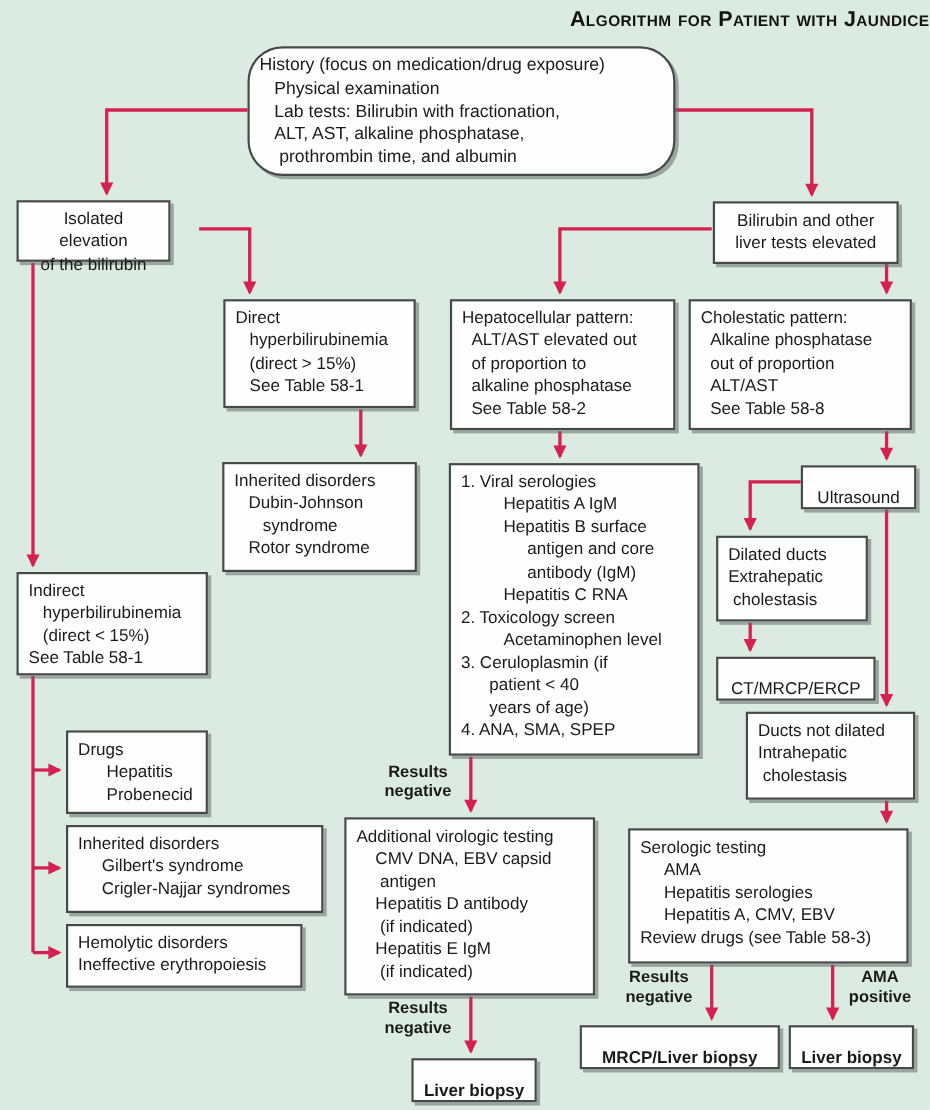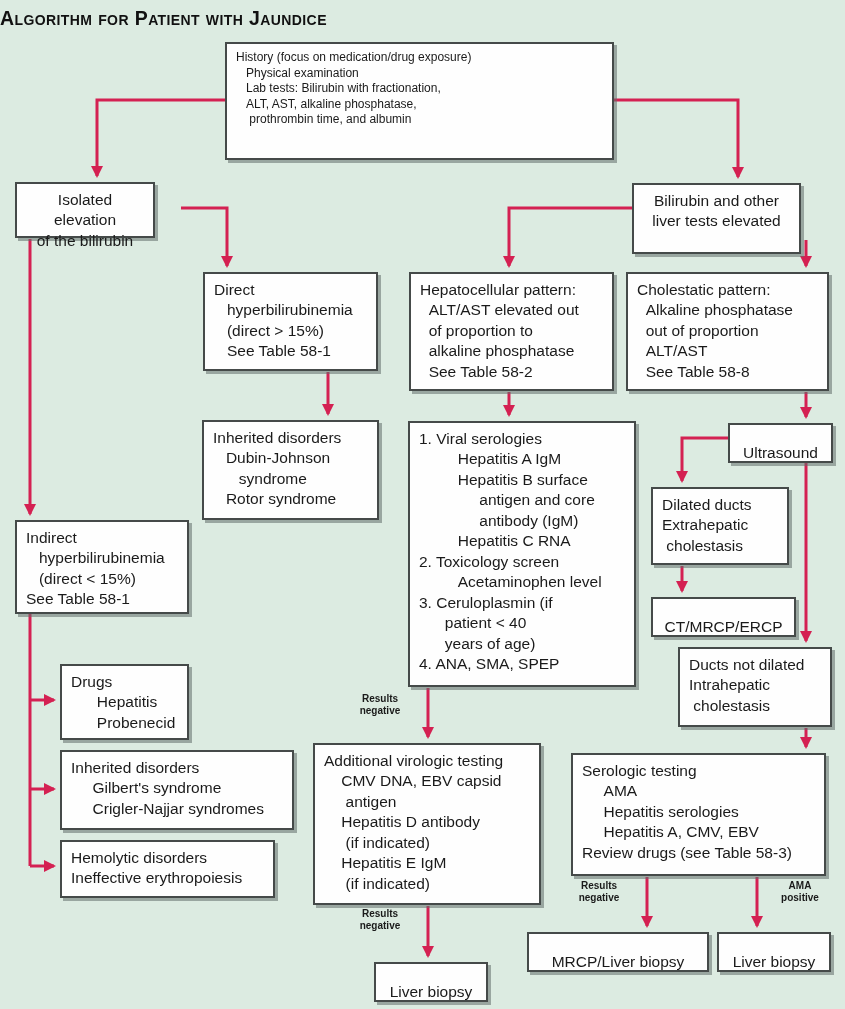--- a/index.html
+++ b/index.html
@@ -2,36 +2,36 @@
 <html style="--background: #DCEBE1; --box-fill: #FEFEFE; --box-border: #454A49; --arrow: #D42152; --text: #1A1A1A;"><head>
 <meta charset="utf-8">
 <style>
   :root{
     --background:#DCEBE1; --box-fill:#FEFEFE; --box-border:#454A49;
     --arrow:#D42152; --text:#1A1A1A; --shadow:rgba(99,110,107,0.55);
   }
   html,body{margin:0;padding:0;}
   body{font-family:"Liberation Sans","DejaVu Sans",sans-serif;background:#fff;}
   .stage{position:relative;width:845px;height:1009px;background:var(--background);overflow:hidden;}
-  .title{position:absolute;top:7px;left:0;width:100%;text-align:left;
+  .title{position:absolute;top:7px;left:0;width:100%;text-align:right;
          font-weight:bold;font-size:19.5px;letter-spacing:.4px;
          font-variant:small-caps;color:#111;}
   .flows{position:absolute;top:0;left:0;pointer-events:none;}
   .flow{stroke:var(--arrow);stroke-width:3;fill:none;}
   .ah{fill:var(--arrow);stroke:none;}
   .box{position:absolute;box-sizing:border-box;background:var(--box-fill);
        border:2px solid var(--box-border);box-shadow:3px 3px 0 var(--shadow);
        padding:6px 9px;white-space:pre-wrap;font-size:15.5px;line-height:1.32;
        color:var(--text);}
-  .lg{font-size:12px;line-height:1.3;}
+  .lg{font-size:16px;line-height:1.3;border-radius:32px;}
   .tc{text-align:center;}
-  .bold{font-weight:normal;}
+  .bold{font-weight:bold;}
   .sm{padding:18px 6px;}
   .lbl{position:absolute;box-sizing:border-box;font-weight:bold;white-space:pre-wrap;
-       text-align:center;font-size:10px;line-height:1.22;color:var(--text);}
+       text-align:center;font-size:15px;line-height:1.22;color:var(--text);}
 </style>
 </head>
 <body>
 
 <div class="stage">
 
   <div class="title">Algorithm for Patient with Jaundice</div>
 
   <svg class="flows" width="845" height="1009" viewBox="0 0 845 1009">
     <defs>
@@ -62,21 +62,21 @@
     <path class="flow" marker-end="url(#ah)" d="M757,877 V926"></path>
   </svg>
 
   <div class="box lg" style="left:225px;top:42px;width:389px;height:118px">History (focus on medication/drug exposure)
    Physical examination
    Lab tests: Bilirubin with fractionation,
    ALT, AST, alkaline phosphatase,
     prothrombin time, and albumin</div>
   <div class="box tc" style="left:15px;top:182px;width:140px;height:56px">Isolated elevation
 of the bilirubin</div>
-  <div class="box tc" style="left:632px;top:183px;width:169px;height:71px">Bilirubin and other
+  <div class="box tc" style="left:648px;top:183px;width:169px;height:57px">Bilirubin and other
 liver tests elevated</div>
   <div class="box" style="left:203px;top:272px;width:175px;height:99px">Direct
    hyperbilirubinemia
    (direct &gt; 15%)
    See Table 58-1</div>
   <div class="box" style="left:202px;top:420px;width:177px;height:100px">Inherited disorders
    Dubin-Johnson
       syndrome
    Rotor syndrome</div>
   <div class="box" style="left:15px;top:520px;width:174px;height:94px">Indirect

